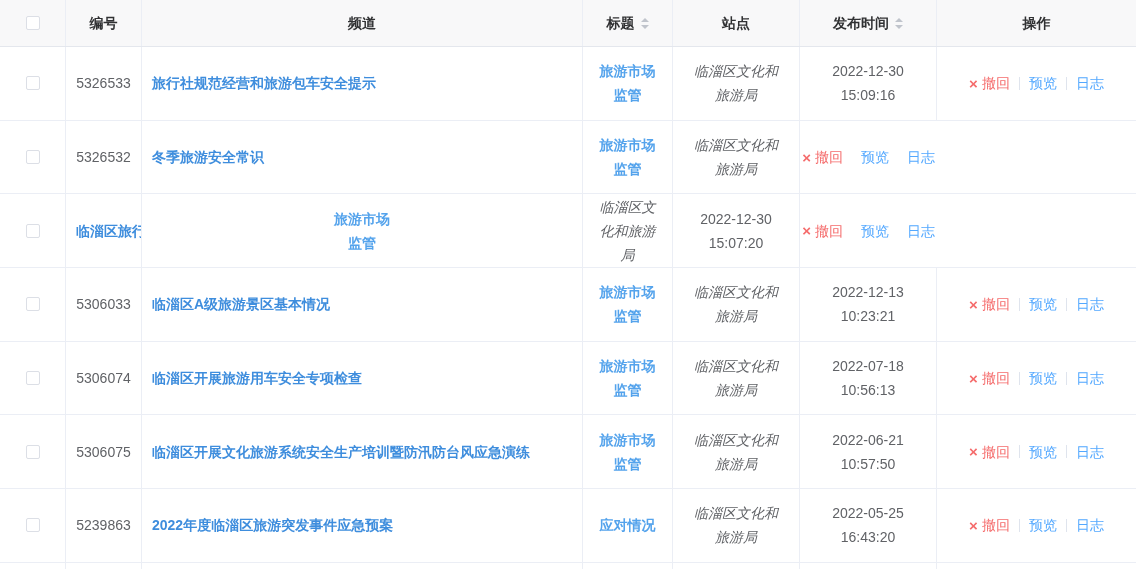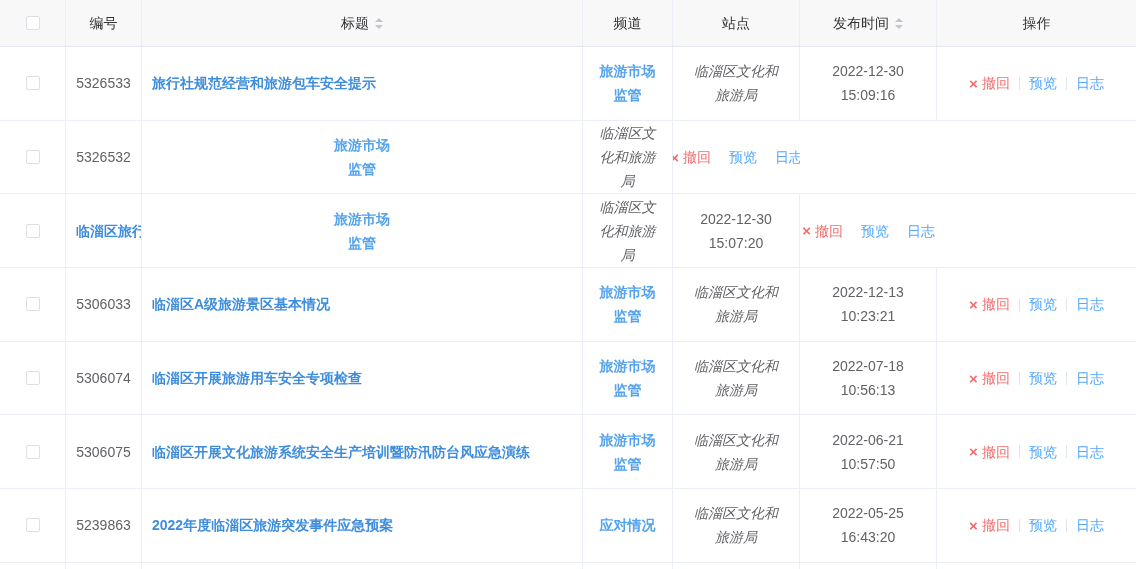--- a/index.html
+++ b/index.html
@@ -50,21 +50,21 @@
     align-items:center;
     justify-content:center;
     border-right:1px solid var(--border);
     line-height:24px;
     text-align:center;
     overflow:hidden;
     padding:0 10px;
   }
   .td:last-child,.th:last-child{border-right:none;}
   .c-title{justify-content:flex-start;text-align:left;font-weight:bold;}
-  .th{font-weight:400;}
+  .th{font-weight:700;}
   a{cursor:pointer;text-decoration:none;}
   .title-link{color:var(--title-link);white-space:nowrap;}
   .channel-link{color:var(--channel-link);display:inline-block;max-width:4.4em;font-weight:bold;}
   .site-wrap{display:inline-block;max-width:6.4em;font-style:italic;}
   .checkbox{
     width:14px;height:14px;
     border:1px solid #dcdfe6;
     border-radius:2px;
     background:#fff;
     display:inline-block;
@@ -95,30 +95,30 @@
 <div class="table">
 
   <div class="tr thead">
     <div class="th">
       <span class="checkbox"></span>
     </div>
     <div class="th">
       <span>编号</span>
     </div>
     <div class="th">
+      <span>频道</span>
+    </div>
+    <div class="th">
       <span>标题</span>
       <span class="caret-wrapper">
         <i class="caret up"></i>
         <i class="caret down"></i>
       </span>
     </div>
     <div class="th">
-      <span>频道</span>
-    </div>
-    <div class="th">
       <span>站点</span>
     </div>
     <div class="th">
       <span>发布时间</span>
       <span class="caret-wrapper">
         <i class="caret up"></i>
         <i class="caret down"></i>
       </span>
     </div>
     <div class="th">
@@ -152,20 +152,23 @@
       <span class="sep"></span>
       <a class="act">日志</a>
     </div>
   </div>
 
   <div class="tr row">
     <div class="td">
       <span class="checkbox"></span>
     </div>
     <div class="td">5326532</div>
+    <div class="td c-title">
+      <a class="title-link">冬季旅游安全常识</a>
+    </div>
     <div class="td">
       <a class="channel-link">旅游市场监管</a>
     </div>
     <div class="td">
       <span class="site-wrap">临淄区文化和旅游局</span>
     </div>
     <div class="td c-actions">
       <span class="withdraw">
         <span class="x-icon">×</span>
         <span>撤回</span>

